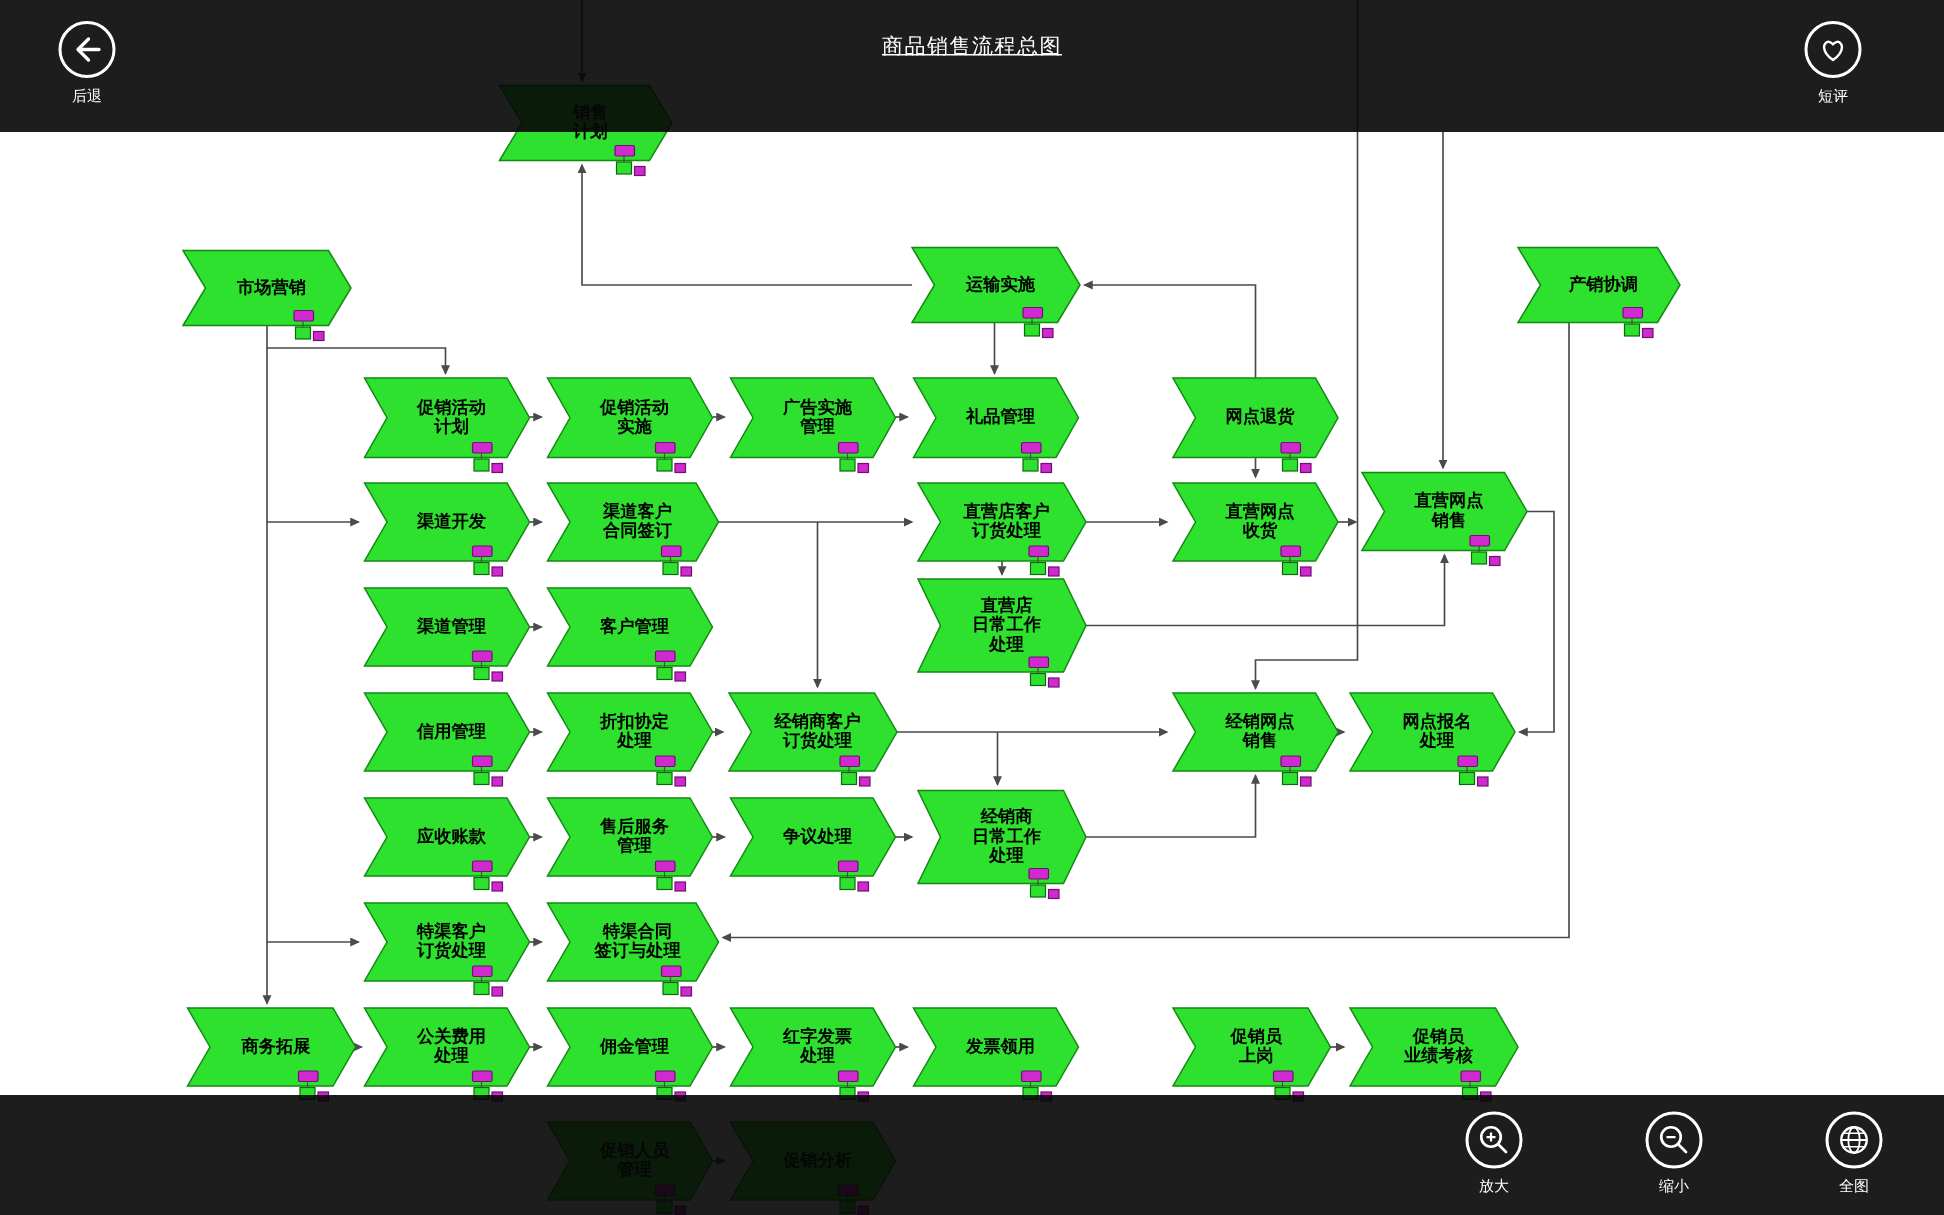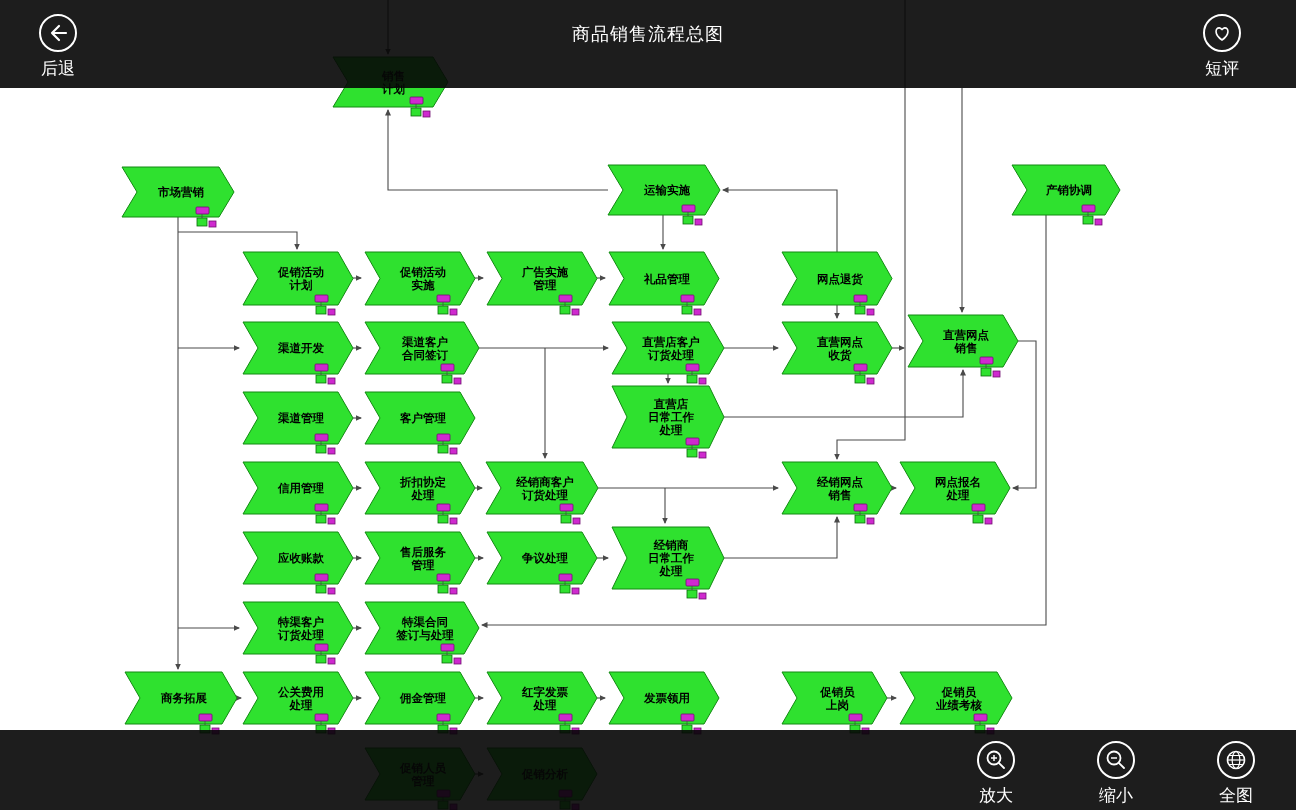--- a/index.html
+++ b/index.html
@@ -9,25 +9,25 @@
   }
   #diagram-svg{position:absolute;left:0;top:0;z-index:1;}
   .bar{
     position:absolute;left:0;width:100%;background:rgba(7,7,7,0.91);
     z-index:10;color:#fff;
   }
   .bar.top{top:0;height:88px;}
   .bar.bottom{bottom:0;height:80px;}
   .page-title{
     position:absolute;left:0;top:22px;width:100%;text-align:center;
-    font-size:18px;letter-spacing:1px;color:#fff;
+    font-size:14px;letter-spacing:1px;color:#fff;text-decoration:underline;
   }
   .btn-stack{
     position:absolute;display:flex;flex-direction:column;align-items:center;
-    gap:5px;font-size:17px;color:#fff;width:60px;
+    gap:5px;font-size:10px;color:#fff;width:60px;
   }
   .circle-btn{
     width:38px;height:38px;border:2px solid #fff;border-radius:50%;
     background:transparent;display:flex;align-items:center;justify-content:center;
     cursor:pointer;padding:0;
   }
   .circle-btn svg{display:block;}
   .stack-back{left:28px;top:14px;}
   .stack-comment{right:44px;top:14px;}
   .footer-controls{

